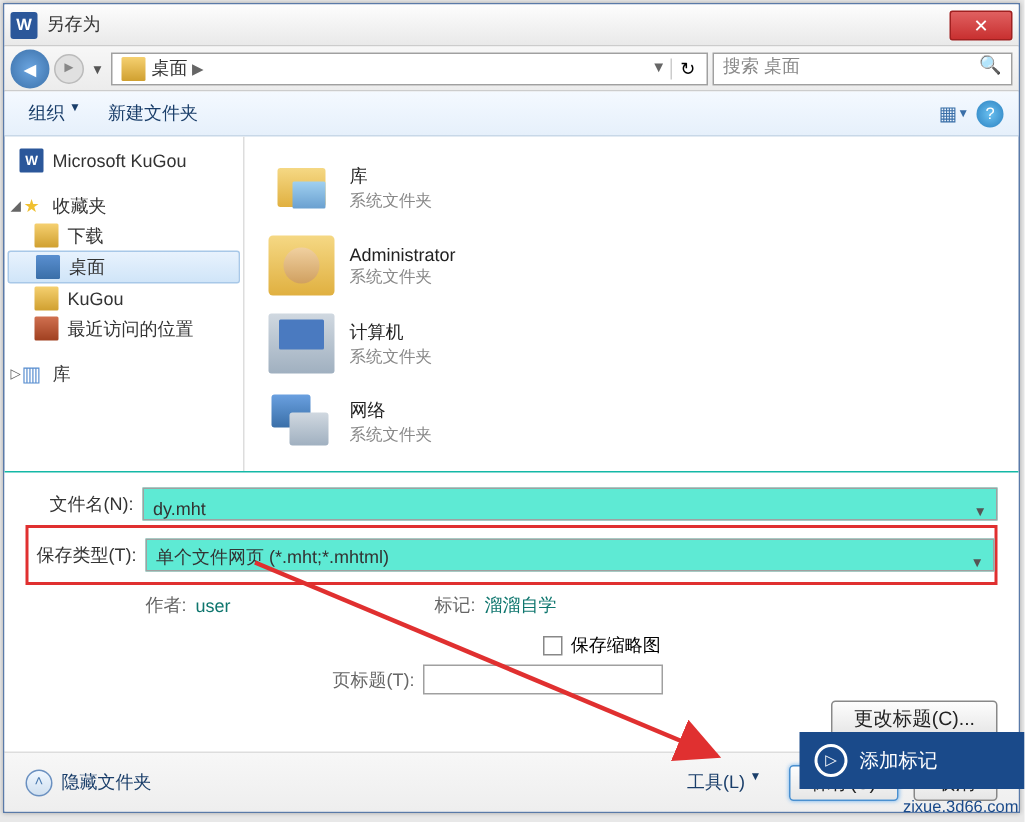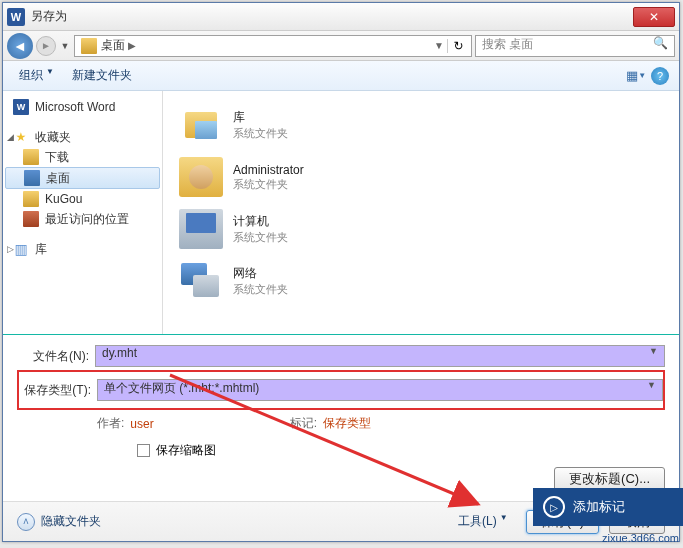--- a/index.html
+++ b/index.html
@@ -57,27 +57,27 @@
 .cicon.network { position:relative; }
 .cicon.network::before { content:''; position:absolute; width:26px; height:22px; background: linear-gradient(#6aa0e0,#3a6fa8); border-radius:2px; left:2px; top:2px; }
 .cicon.network::after { content:''; position:absolute; width:26px; height:22px; background: linear-gradient(#d0d8e0,#a0b0c0); border-radius:2px; left:14px; top:14px; }
 .ctext { display: flex; flex-direction: column; font-size: 12px; }
 .cname { color: #222; }
 .csub { color: #888; font-size: 11px; }
 
 .bottom { border-top: 1px solid #14b8a6; padding: 6px 14px 10px 14px; font-size: 12px; background: #fff; }
 .brow { display: flex; align-items: center; margin: 4px 0; gap: 6px; }
 .blabel { width: 72px; text-align: right; color: #333; }
-.binput { flex: 1; height: 22px; border: 1px solid #a0a0a0; background: #c4b5fd; padding: 0 6px; display: flex; align-items: flex-start; color: #333; position: relative; }
+.binput { flex: 1; height: 22px; border: 1px solid #a0a0a0; background: #5eead4; padding: 0 6px; display: flex; align-items: flex-end; color: #333; position: relative; }
 .binput .dd { margin-left: auto; font-size: 9px; color: #555; }
 .highlight-box { border: 2px solid #e03030; margin: -1px 0; padding: 3px 0; }
 .metarow { display: flex; margin: 6px 0 2px 80px; gap: 40px; align-items: center; }
 .metaitem { display: flex; align-items: center; gap: 6px; font-size: 12px; }
 .metalabel { color: #666; }
-.metalink { color: #c2410c; }
+.metalink { color: #0f766e; }
 .thumbrow { display:flex; align-items:center; margin: 8px 0 4px 120px; gap:6px; }
 .chk { width:13px; height:13px; border:1px solid #888; background:#fff; }
 .btnrow { display:flex; justify-content:flex-end; align-items:center; gap:8px; margin-top:4px; }
 .titleinput { width: 160px; height:20px; border:1px solid #a0a0a0; }
 .winbtn { height: 24px; padding: 0 14px; border: 1px solid #888; border-radius: 3px; background: linear-gradient(#fdfdfd,#e6e6e6); font-size: 13px; color: #222; display:flex; align-items:center; gap:4px; }
 .winbtn.primary { border: 1px solid #4a90d0; box-shadow: 0 0 3px #6ab0f0; }
 
 .footer { height: 40px; border-top: 1px solid #ddd; background: linear-gradient(#f7f7f7,#eee); display: flex; align-items: center; padding: 0 14px; font-size: 12px; gap: 10px; }
 .hide-folders { display: flex; align-items: center; gap: 6px; color: #1a3e6a; }
 .circ { width:18px; height:18px; border-radius:50%; border: 1px solid #6a90c0; background: linear-gradient(#f0f7ff,#d0e0f0); display:flex; align-items:center; justify-content:center; color:#4a7ab0; font-size:10px; }
@@ -129,21 +129,21 @@
     <div class="tbicon">▦ <span style="font-size:8px">▼</span></div>
     <div class="tbicon">
         <span class="helpicon">?</span>
       </div>
   </div>
 
   <div class="mainarea">
     <div class="sidebar">
       <div class="sbitem top">
         <span class="sbicon word">W</span>
-        <span>Microsoft Word</span>
+        <span>Microsoft KuGou</span>
       </div>
       <div class="sbsep"></div>
       <div class="sbitem top">
         <span class="expand">◢</span>
         <span class="sbicon star">★</span>
         <span>收藏夹</span>
       </div>
       <div class="sbitem">
         <span class="sbicon folder"></span>
         <span>下载</span>
@@ -217,27 +217,31 @@
         </div>
       </div>
     </div>
     <div class="metarow">
       <div class="metaitem">
         <span class="metalabel">作者:</span>
         <span class="metalink">user</span>
       </div>
       <div class="metaitem" style="margin-left:96px">
         <span class="metalabel">标记:</span>
-        <span class="metalink">保存类型</span>
-      </div>
-    </div>
-    <div style="display:flex; align-items:center;">
+        <span class="metalink">溜溜自学</span>
+      </div>
+    </div>
+    <div style="display:flex; align-items:center;flex-direction:column;">
       <div class="thumbrow" style="flex:1">
         <span class="chk"></span>
         <span>保存缩略图</span>
+      </div>
+      <div class="metaitem" style="margin-right:18px">
+        <span class="metalabel">页标题(T):</span>
+        <div class="titleinput"></div>
       </div>
     </div>
     <div class="btnrow">
       <div style="flex:1"></div>
       <div class="winbtn">更改标题(C)...</div>
     </div>
   </div>
 
   <div class="footer">
     <div class="hide-folders">

